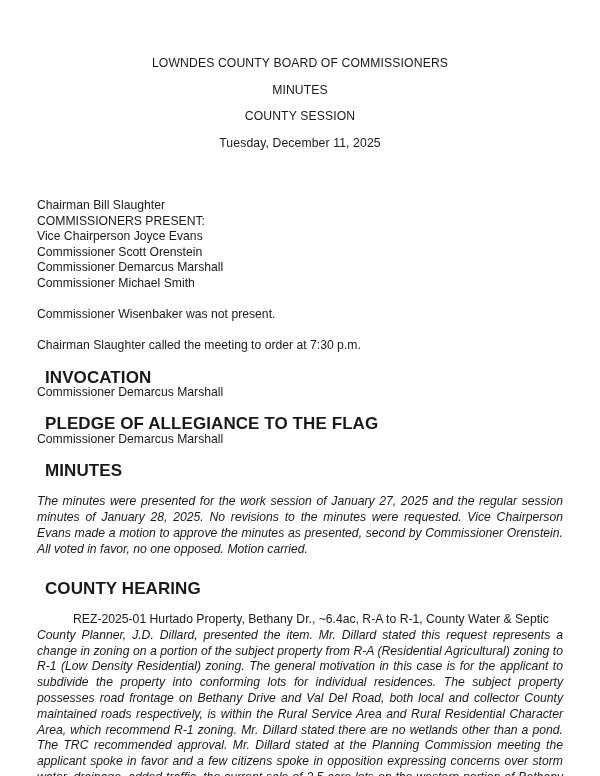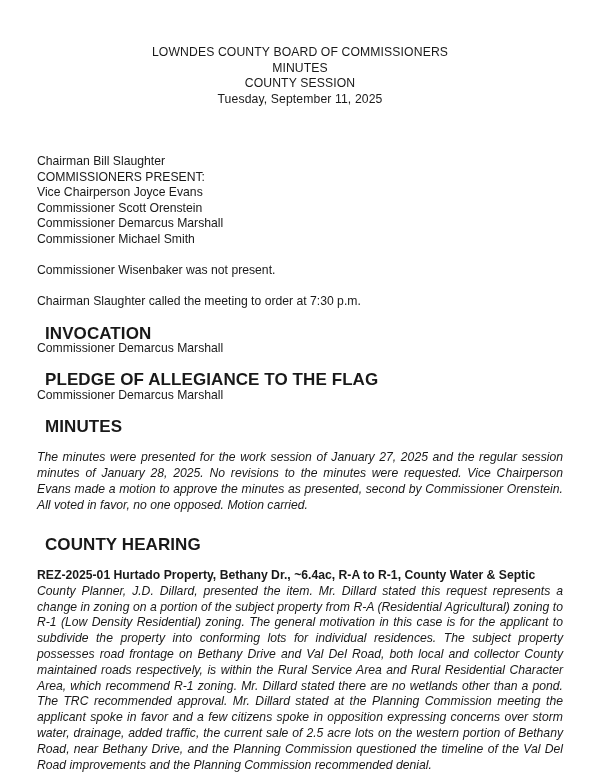--- a/index.html
+++ b/index.html
@@ -37,20 +37,21 @@
   .doc-header {
     text-align: center;
     font-size: 12.2px;
     line-height: 15.6px;
     letter-spacing: 0.01em;
     margin: 0 0 0 0;
   }
   .doc-header .hline {
     display: block;
     white-space: pre;
+    margin-top: 11px;
   }
 
   
   .block {
     font-size: 12.2px;
     line-height: 15.6px;
   }
   .line {
     display: block;
     white-space: pre-wrap;
@@ -67,41 +68,42 @@
   .para {
     font-size: 12.2px;
     line-height: 15.8px;
     text-align: justify;
     text-justify: inter-word;
     hyphens: none;
     font-style: italic;
   }
 
   .item-title {
-    font-weight: bold;
+    font-weight: normal;
     font-size: 12.2px;
     line-height: 15.6px;
+    margin-left: 36px;
   }
 
   
   .gap-lg { height: 31px; }
   .gap-md { height: 15.6px; }
   .gap-sm { height: 8px; }
 </style>
 </head>
 <body>
 
 <div class="page">
   <div class="content">
 
     <div class="doc-header">
       <span class="hline">LOWNDES COUNTY BOARD OF COMMISSIONERS</span>
       <span class="hline">MINUTES</span>
       <span class="hline">COUNTY SESSION</span>
-      <span class="hline">Tuesday, September 11, 2025</span>
+      <span class="hline">Tuesday, December 11, 2025</span>
     </div>
 
     <div class="gap-lg"></div>
     <div class="gap-md"></div>
 
     <div class="block">
       <span class="line">Chairman Bill Slaughter</span>
       <span class="line">COMMISSIONERS PRESENT:</span>
       <span class="line">Vice Chairperson Joyce Evans</span>
       <span class="line">Commissioner Scott Orenstein</span>

